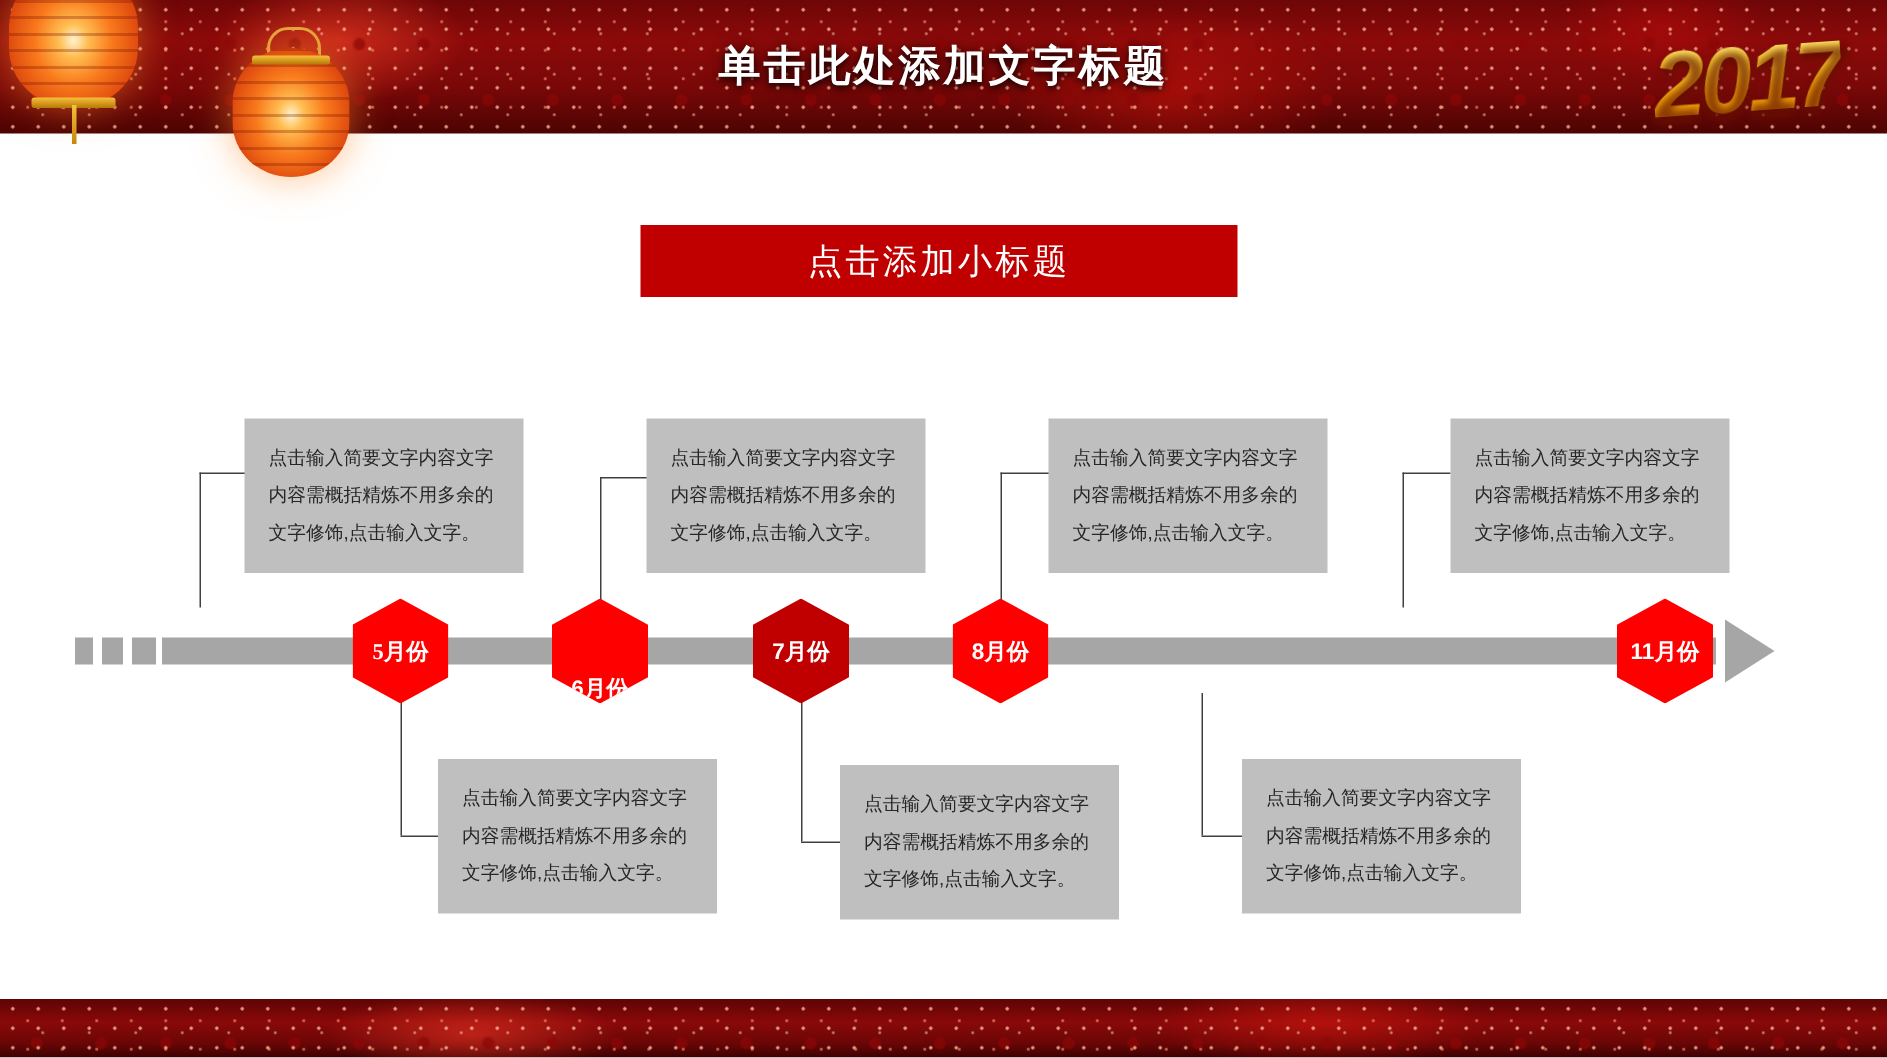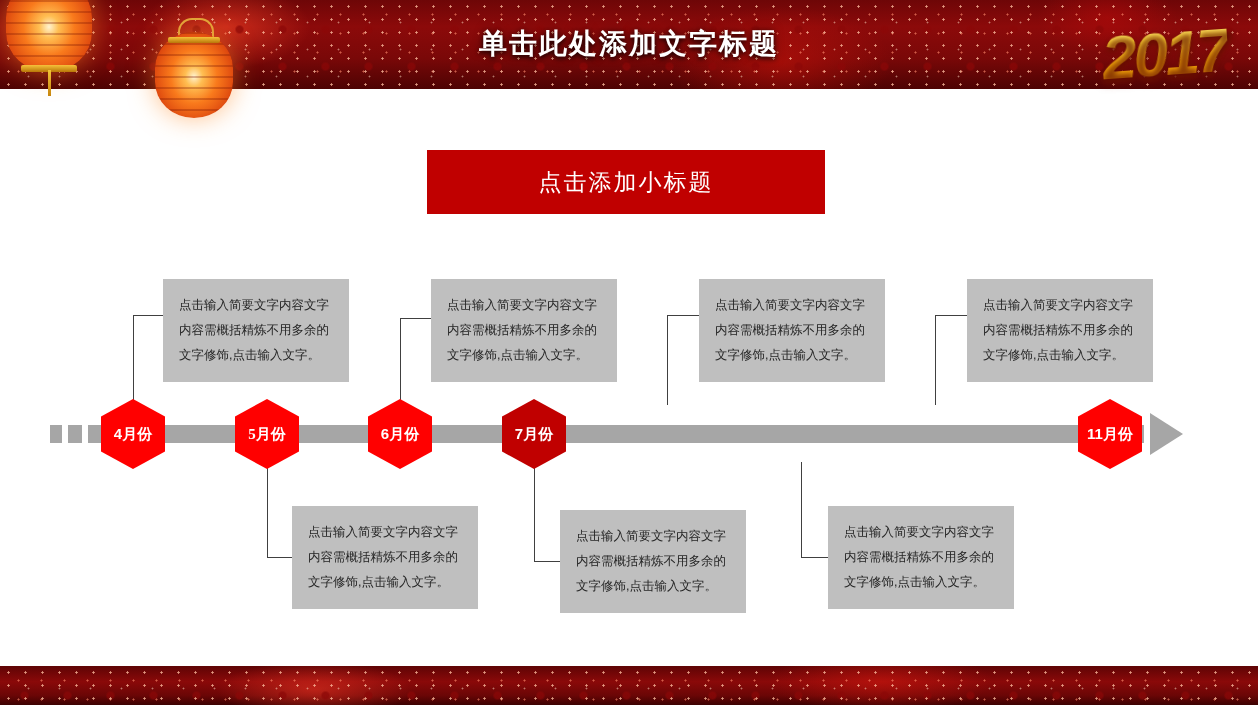--- a/index.html
+++ b/index.html
@@ -129,21 +129,21 @@
     transform: rotate(-4deg);
     filter: drop-shadow(0 2px 3px rgba(120,20,0,0.8));
   }
 
   
   .subtitle-banner {
     position: absolute;
     left: 427px;
     top: 150px;
     width: 398px;
-    height: 64px;
+    height: 48px;
     background: #C00000;
     display: flex;
     align-items: center;
     justify-content: center;
   }
   .subtitle-banner span {
     color: #ffffff;
     font-size: 23px;
     letter-spacing: 2px;
   }
@@ -283,31 +283,31 @@
   <div class="txtbox" style="left:292px; top:506px;">
     <span>点击输入简要文字内容文字内容需概括精炼不用多余的文字修饰,点击输入文字。</span>
   </div>
   <div class="txtbox" style="left:560px; top:510px;">
     <span>点击输入简要文字内容文字内容需概括精炼不用多余的文字修饰,点击输入文字。</span>
   </div>
   <div class="txtbox" style="left:828px; top:506px;">
     <span>点击输入简要文字内容文字内容需概括精炼不用多余的文字修饰,点击输入文字。</span>
   </div>
 
-  <div class="hex" style="left:101px; top:399px; background:#FF0000;">
-    <span>4月份</span>
-  </div>
   <div class="hex" style="left:235px; top:399px; background:#FF0000;font-family:Liberation Serif, serif;">
     <span>5月份</span>
   </div>
-  <div class="hex" style="left:368px; top:399px; background:#FF0000;">
+  <div class="hex" style="left:368px; top:399px; background:#FF0000;align-items:flex-end;">
     <span>6月份</span>
   </div>
   <div class="hex" style="left:502px; top:399px; background:#C00000;text-align:center;">
     <span>7月份</span>
+  </div>
+  <div class="hex" style="left:635px; top:399px; background:#FF0000;">
+    <span>8月份</span>
   </div>
   <div class="hex" style="left:1036px; top:399px; background:#FF0000;margin-left:42px;">
     <span>11月份</span>
   </div>
 
 </div>
 
 <div class="band band-bottom">
   <div class="sparkles"></div>
 </div>

